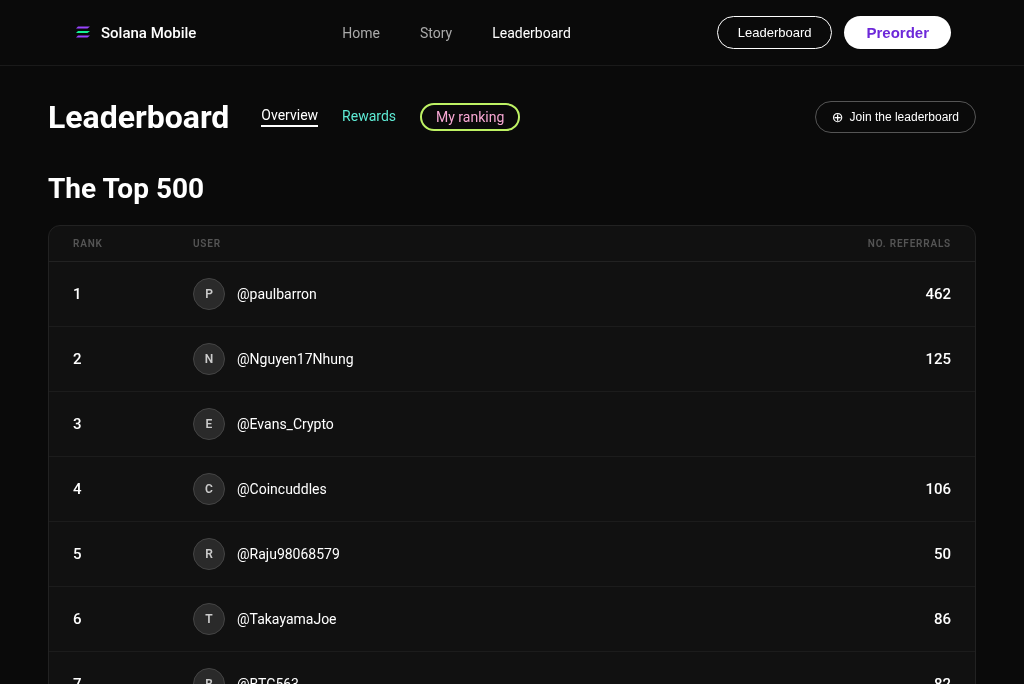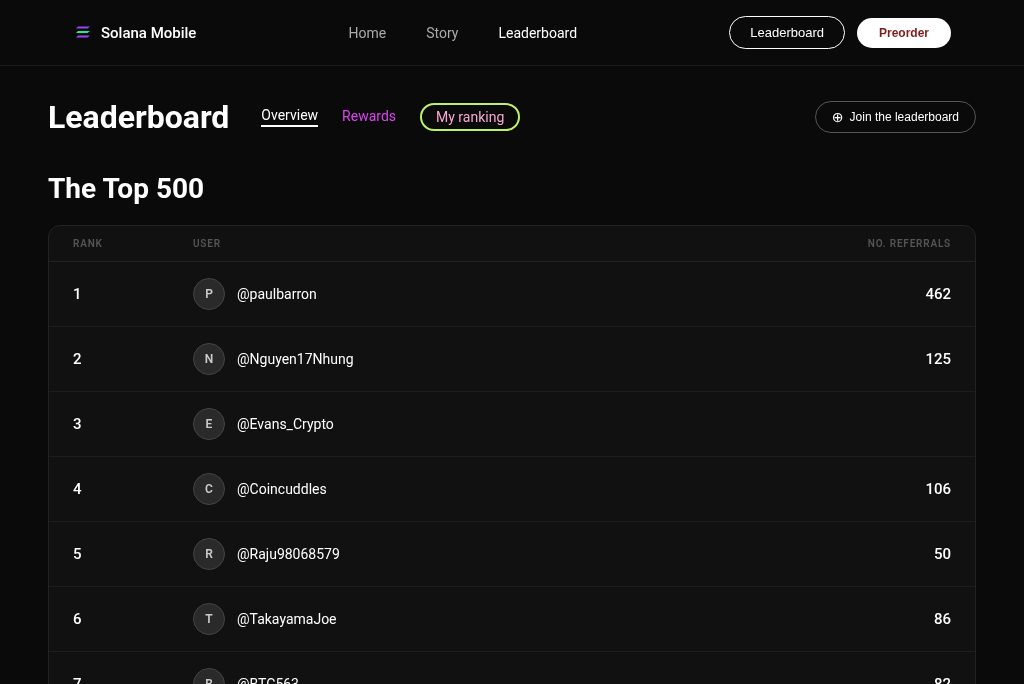--- a/index.html
+++ b/index.html
@@ -58,24 +58,24 @@
       border: 1.5px solid #fff;
       color: #fff;
       padding: 8px 20px;
       border-radius: 20px;
       font-size: 13px;
       cursor: pointer;
     }
     .btn-preorder {
       background: #fff;
       border: none;
-      color: #7f1d1d;
+      color: #6d28d9;
       padding: 8px 22px;
       border-radius: 20px;
-      font-size: 12px;
+      font-size: 15px;
       font-weight: 600;
       cursor: pointer;
     }
 
     
     .page-header {
       padding: 32px 48px 20px;
       display: flex;
       align-items: center;
       justify-content: space-between;
@@ -90,21 +90,21 @@
       font-weight: 700;
       color: #fff;
     }
     .tabs {
       display: flex;
       align-items: center;
       gap: 24px;
     }
     .tab {
       font-size: 14px;
-      color: #d946ef;
+      color: #5eead4;
       cursor: pointer;
       padding-bottom: 2px;
     }
     .tab.active {
       color: #fff;
       border-bottom: 2px solid #fff;
     }
     .tab.highlighted {
       color: #f9a8d4;
       border: 2px solid #bef264;

